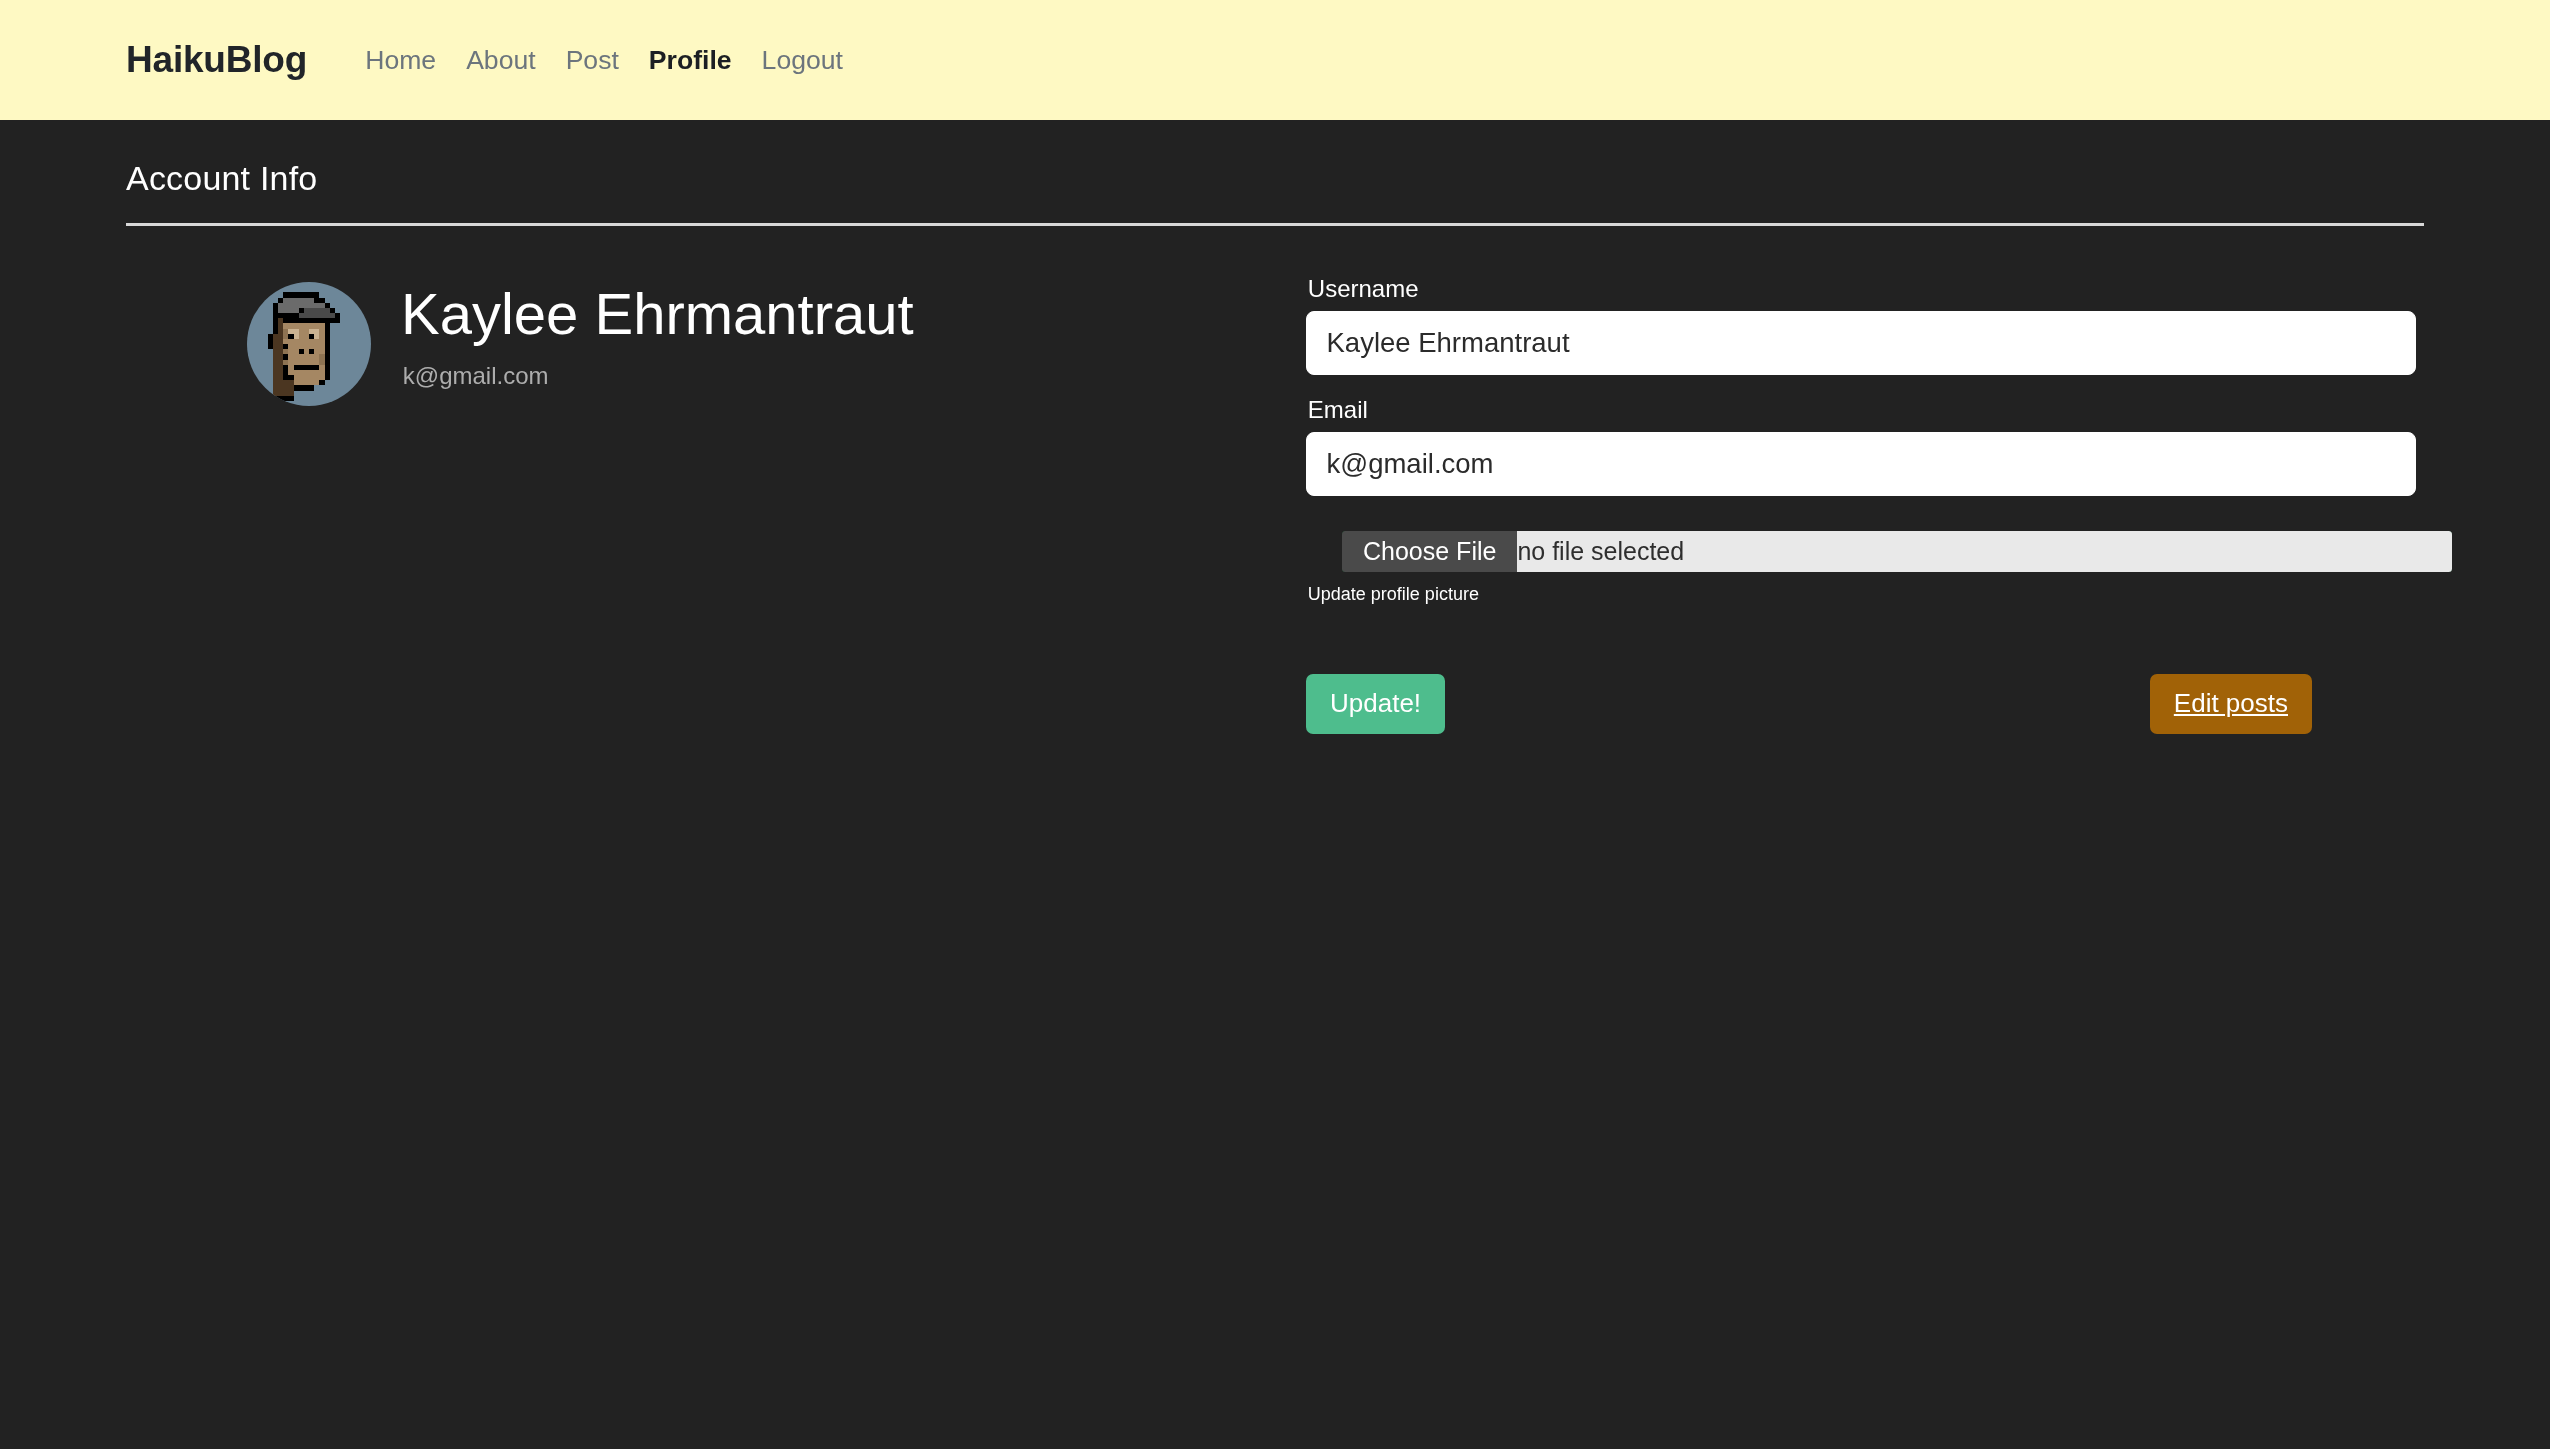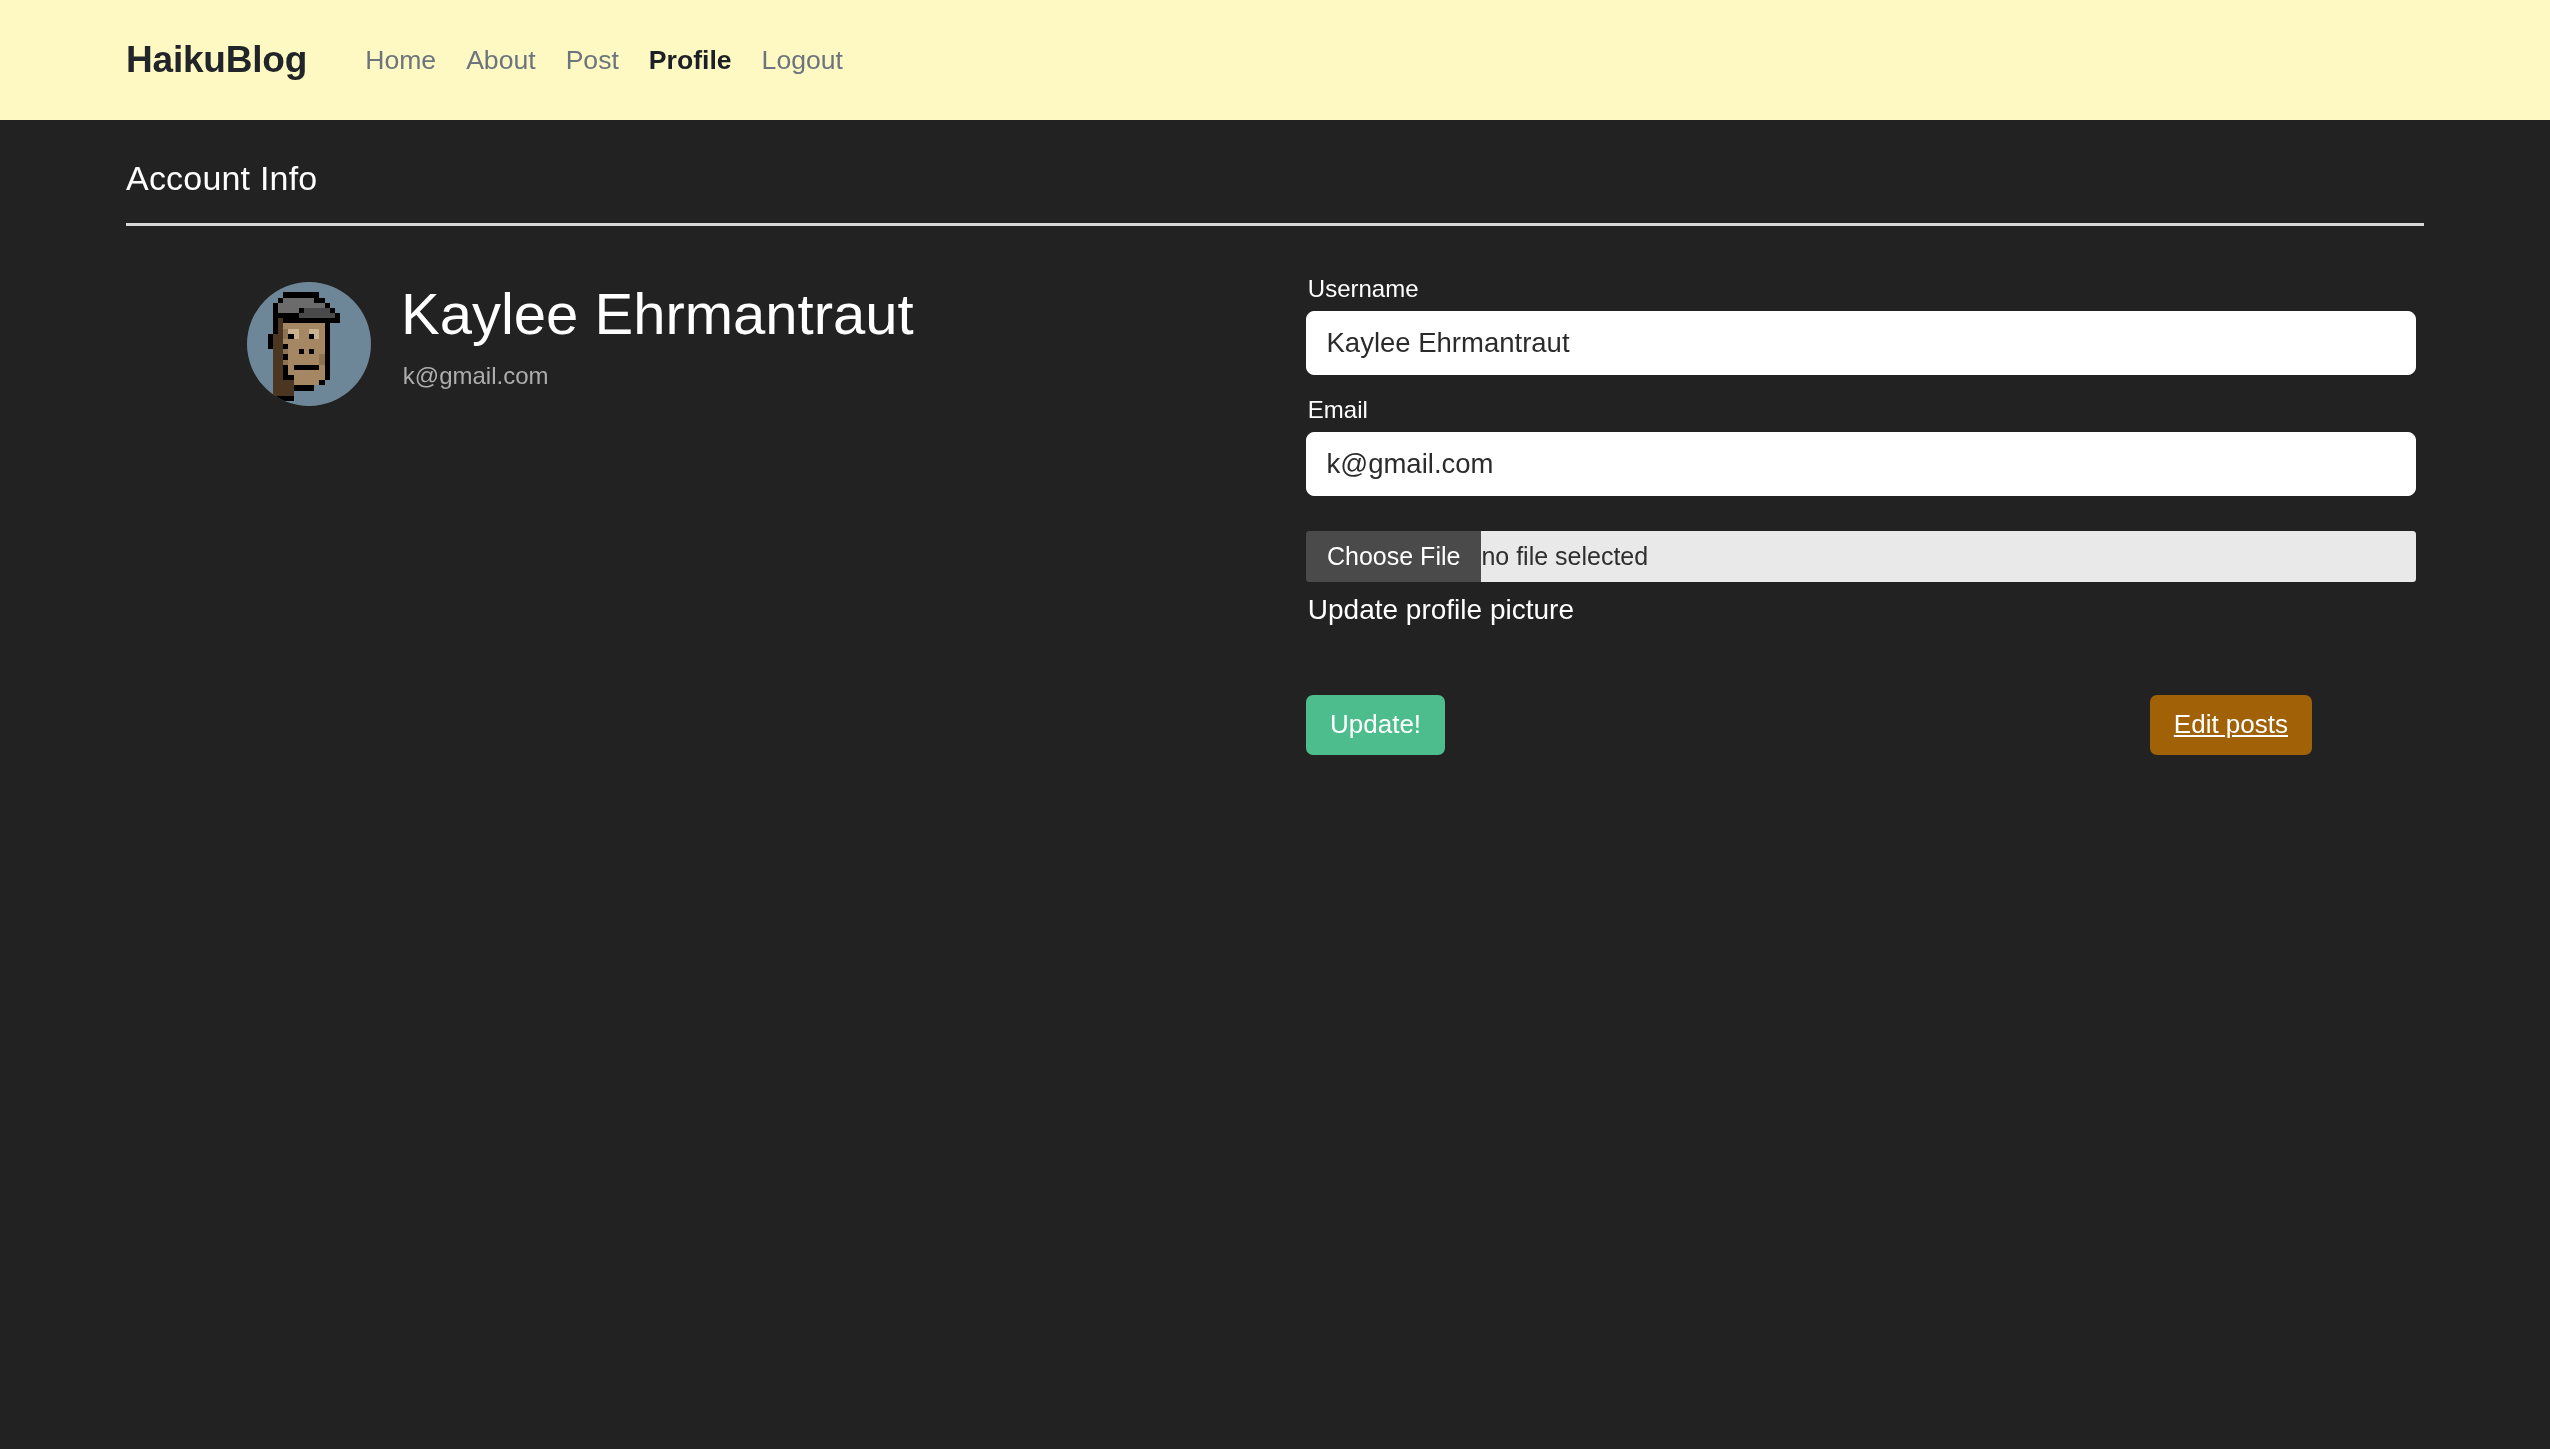--- a/index.html
+++ b/index.html
@@ -144,24 +144,25 @@
     padding: 0 19.5px;
     outline: none;
   }
   .spacer-sm { height: 21px; }
   .spacer-file { height: 35px; }
 
   
   .file-input {
     display: flex;
     width: 1110px;
-    height: 51px;
+    height: 41px;
     border-radius: 3.5px;
     overflow: hidden;
     background: #14532d;
+    margin-left: 36px;
   }
   .file-btn {
     background: #4a4a4a;
     color: #ffffff;
     font-size: 25px;
     display: flex;
     align-items: center;
     justify-content: center;
     padding: 0 21px;
     border: none;
@@ -171,21 +172,21 @@
   }
   .file-name {
     flex: 1 1 auto;
     display: flex;
     align-items: center;
     font-size: 25px;
     color: #2e2e2e;
     background: #e9e9e9;
   }
   .file-help {
-    font-size: 28px;
+    font-size: 18px;
     color: #ffffff;
     margin: 12.4px 0 0 1.8px;
   }
 
   
   .btn-row {
     display: flex;
     justify-content: space-between;
     align-items: center;
     width: 1006px;

